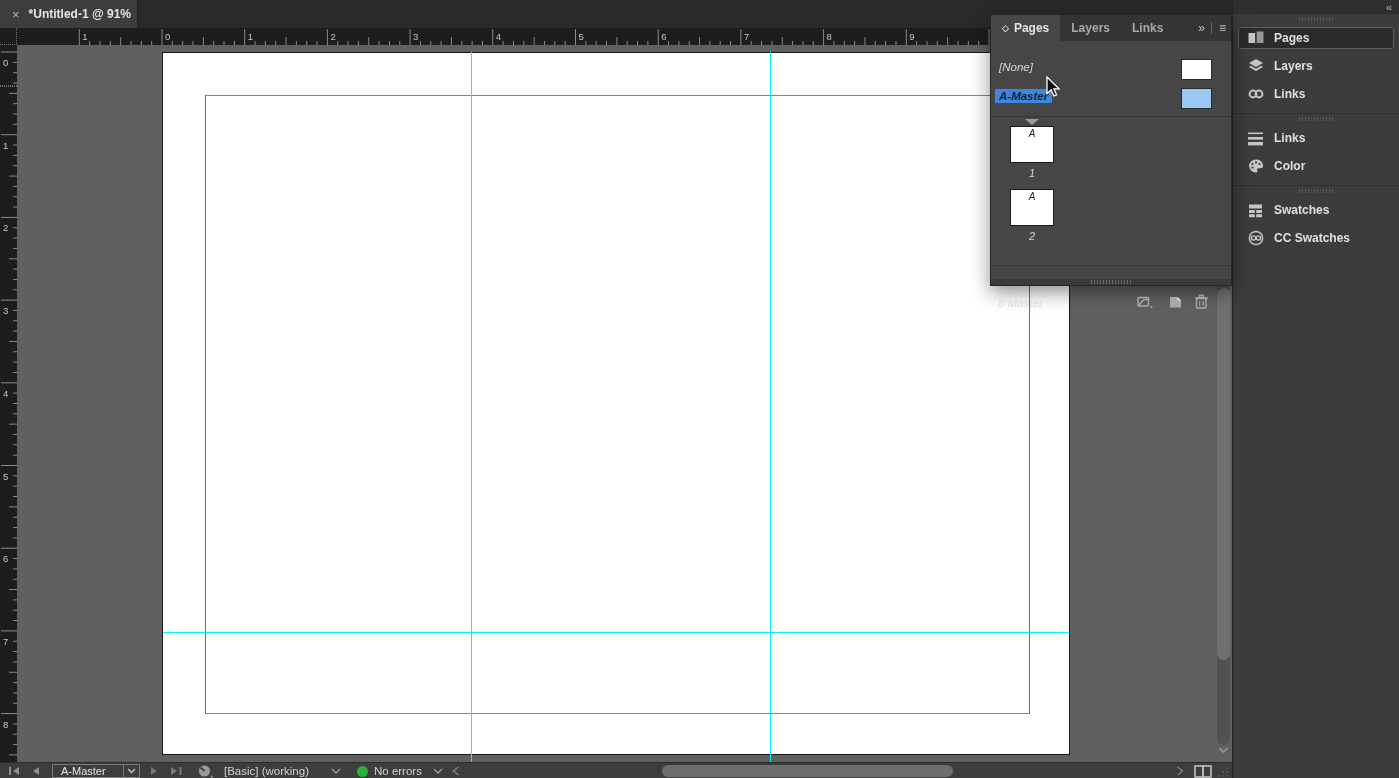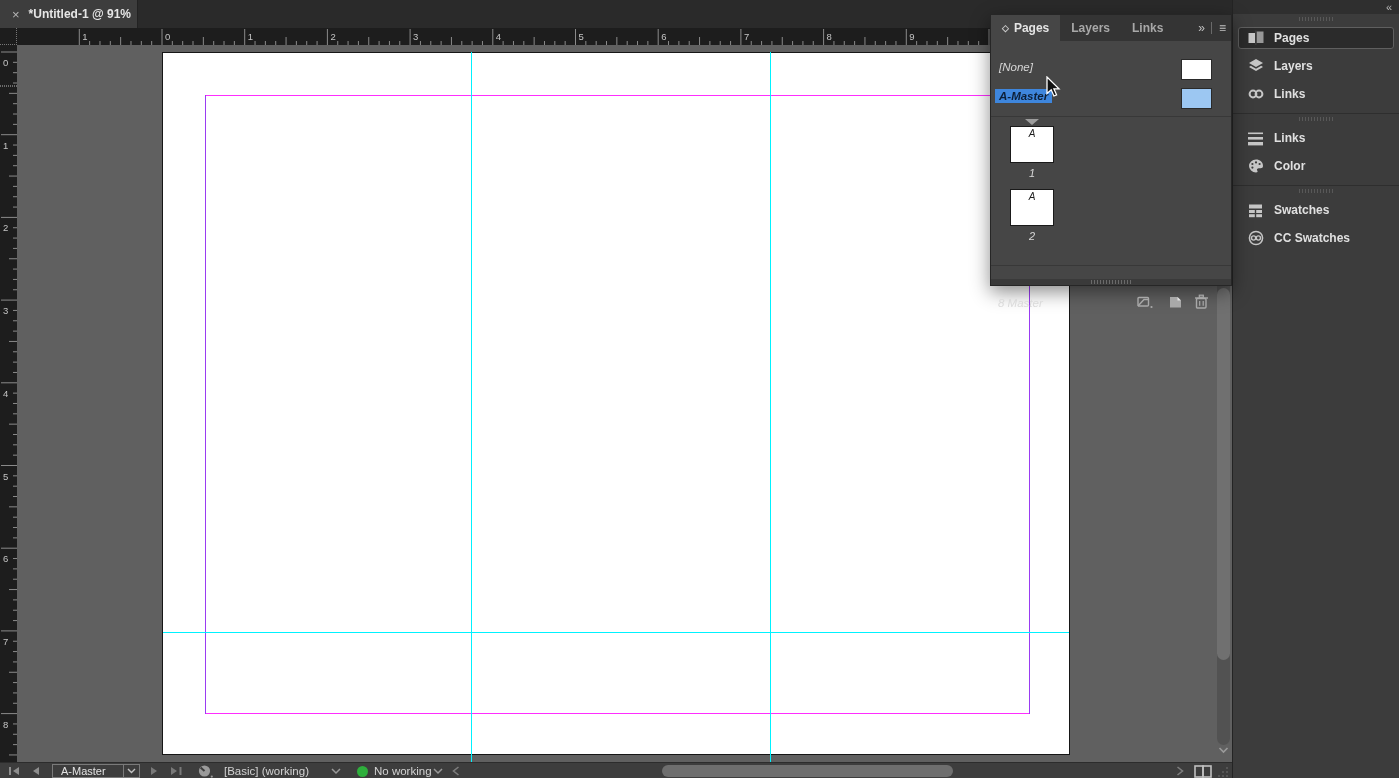--- a/index.html
+++ b/index.html
@@ -365,21 +365,21 @@
     </div>
     <div class="abs sb-text" style="left:224px">[Basic] (working)</div>
     <div class="abs" style="left:331px">
       <svg width="10" height="7">
           <path d="M1 1 L5 5 L9 1" stroke="#9a9a9a" stroke-width="1.5" fill="none"></path>
         </svg>
     </div>
     <div class="abs" style="left:357px">
       <div id="err-dot" style="background: rgb(46, 175, 60);"></div>
     </div>
-    <div class="abs sb-text" style="left:374px">No working</div>
+    <div class="abs sb-text" style="left:374px">No errors</div>
     <div class="abs" style="left:433px">
       <svg width="10" height="7">
           <path d="M1 1 L5 5 L9 1" stroke="#9a9a9a" stroke-width="1.5" fill="none"></path>
         </svg>
     </div>
     <div class="abs" style="left:452px">
       <svg width="8" height="10">
           <path d="M6.5 1 L1.5 5 L6.5 9" stroke="#7d7d7d" stroke-width="1.6" fill="none"></path>
         </svg>
     </div>

